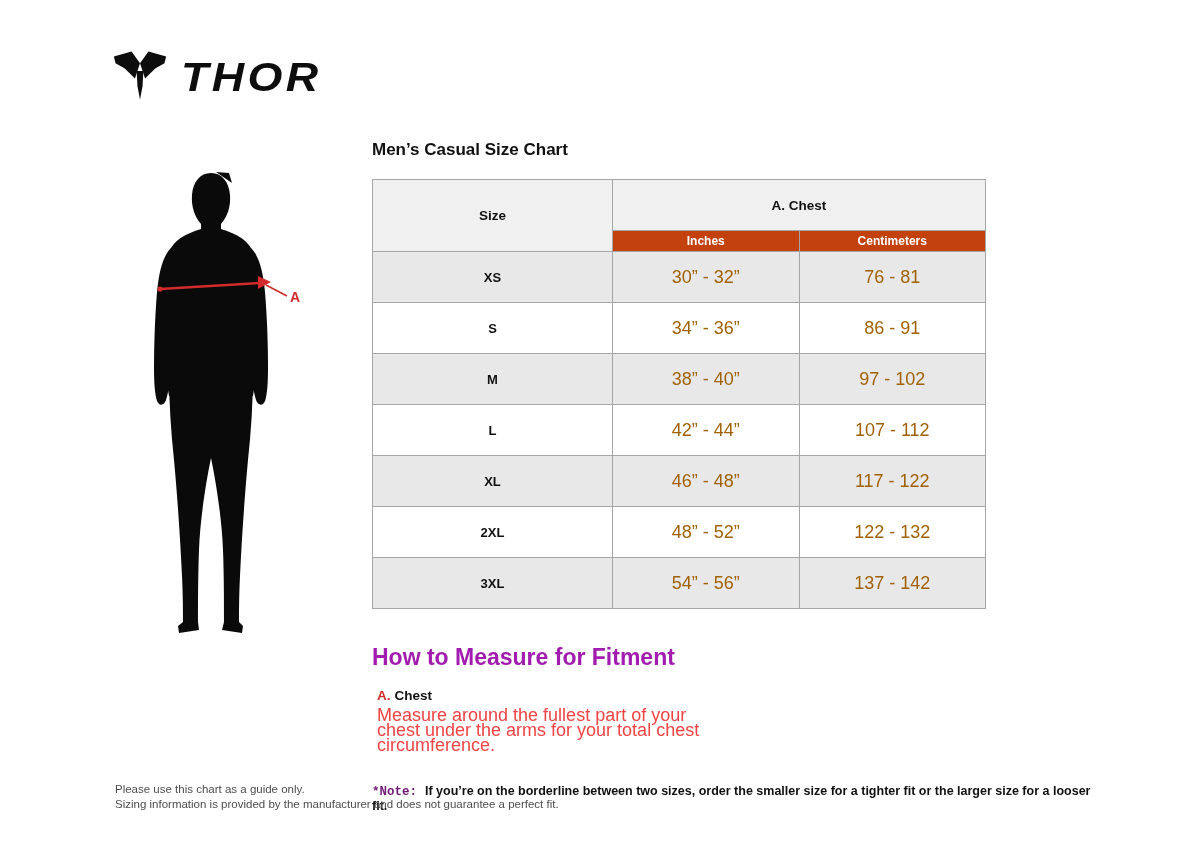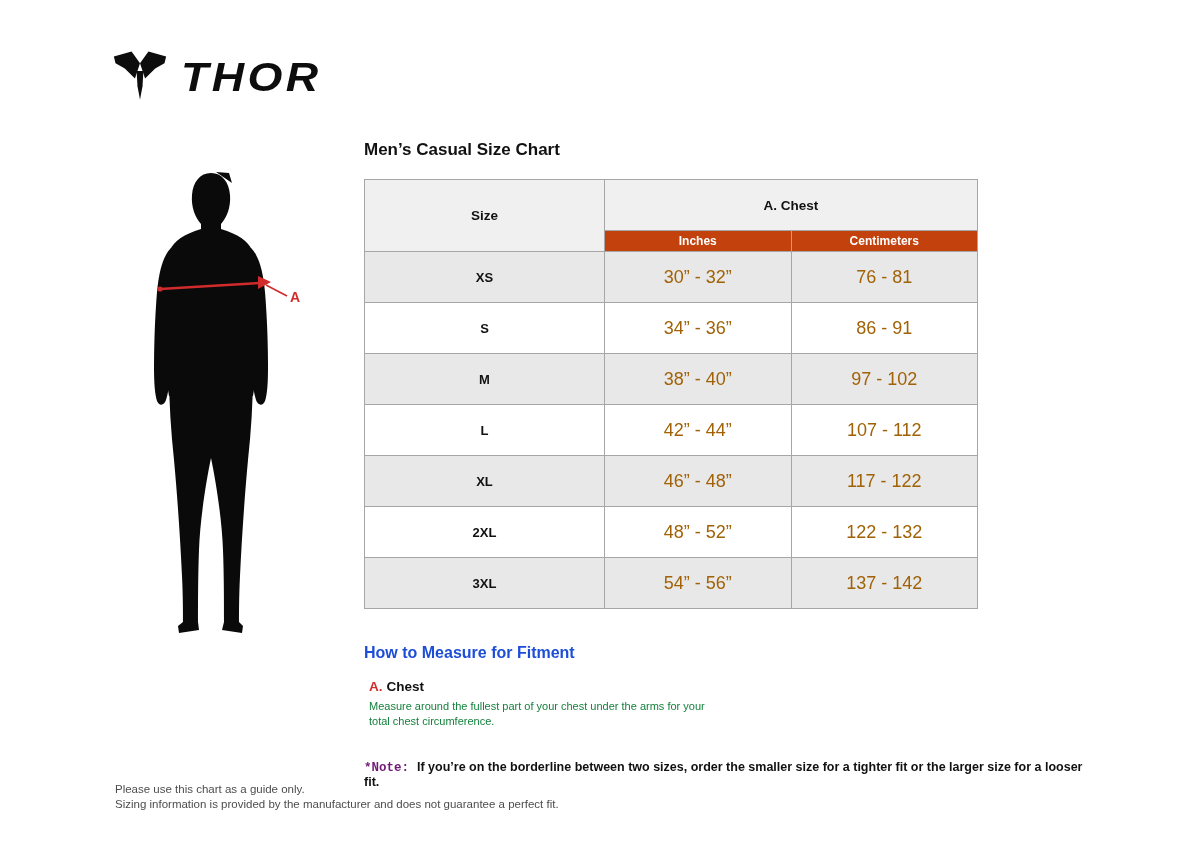--- a/index.html
+++ b/index.html
@@ -12,38 +12,38 @@
   .logo-mark svg { display:block; }
   .logo-word { font-size:40px; font-weight:bold; font-style:italic;
                letter-spacing:3px; transform:scaleX(1.12); transform-origin:left center;
                color:#0d0d0d; line-height:1; padding-top:2px; }
 
   
   .figure-wrap { position:absolute; left:146px; top:168px; width:162px; height:472px; }
   .figure-wrap svg { display:block; width:162px; height:472px; }
 
   
-  .content { position:absolute; left:364px; top:140px; width:719px; }
+  .content { position:absolute; left:372px; top:140px; width:719px; }
   .chart-title { font-size:17px; font-weight:bold; color:#111; }
 
   table.size-table { margin-top:19px; width:614px; border-collapse:collapse; table-layout:fixed; }
   table.size-table th, table.size-table td { border:1px solid #a6a6a6; text-align:center; vertical-align:middle; }
   th.size-h   { width:240px; background:#f0f0f0; font-size:13.5px; font-weight:bold; }
   th.group-h  { background:#f0f0f0; font-size:13.5px; font-weight:bold; height:51px; }
   th.unit-bar { background:#c2410c; color:#ffffff; font-size:12px; font-weight:bold; height:21px; }
   td { height:51px; font-size:18px; color:#a16207; background:#ffffff; }
   tr.alt td { background:#e8e8e8; }
   td.size-c { font-size:13px; font-weight:bold; color:#111;margin-left:12px; }
 
   
-  .measure-title { margin-top:35px; font-size:16px; font-weight:bold; color:#1d4ed8; }
+  .measure-title { margin-top:35px; font-size:23px; font-weight:bold; color:#a21caf; }
   .measure-item { margin-top:17px; padding-left:5px; }
   .item-head { font-size:13.5px; font-weight:bold; color:#111; }
   .item-head .red { color:#d22b2b; margin-right:4px; }
-  .item-desc { margin-top:5px; font-size:11px; line-height:15px; color:#15803d; max-width:356px; }
+  .item-desc { margin-top:5px; font-size:18px; line-height:15px; color:#ef4444; max-width:356px; }
   .note { margin-top:31px; font-size:12.5px; font-weight:bold; color:#111; }
   .note .red { color:#701a75; margin-right:8px;font-family:Liberation Mono, monospace; }
 
   
   .footer { position:absolute; left:115px; top:782px; font-size:11.5px; line-height:15px; color:#4d4d4d; }
 </style>
 </head>
 <body>
 
 <div class="page">

